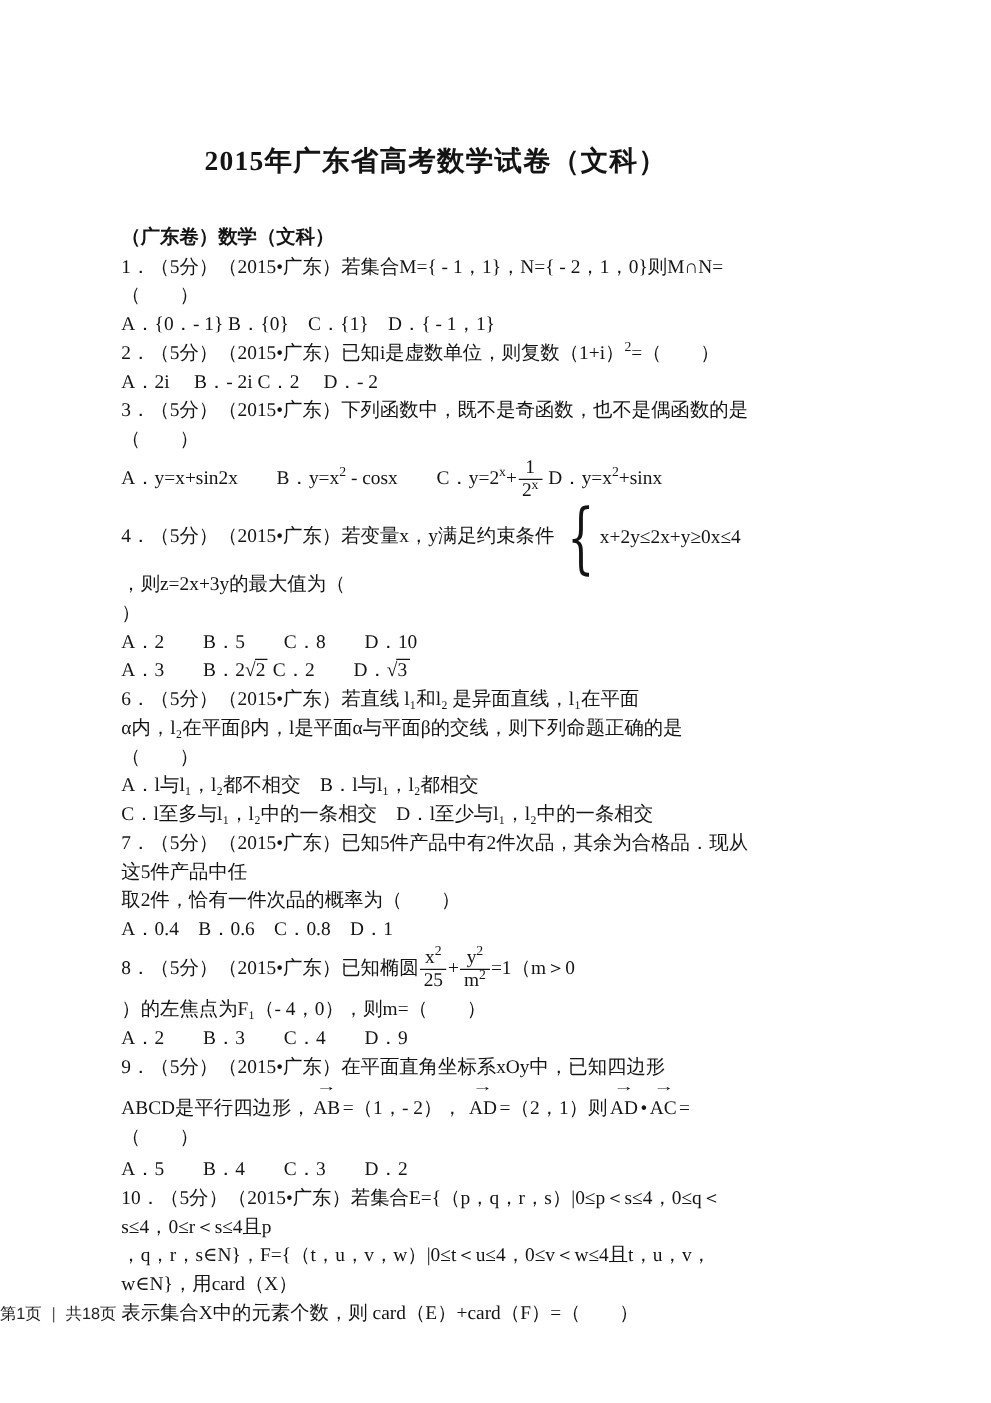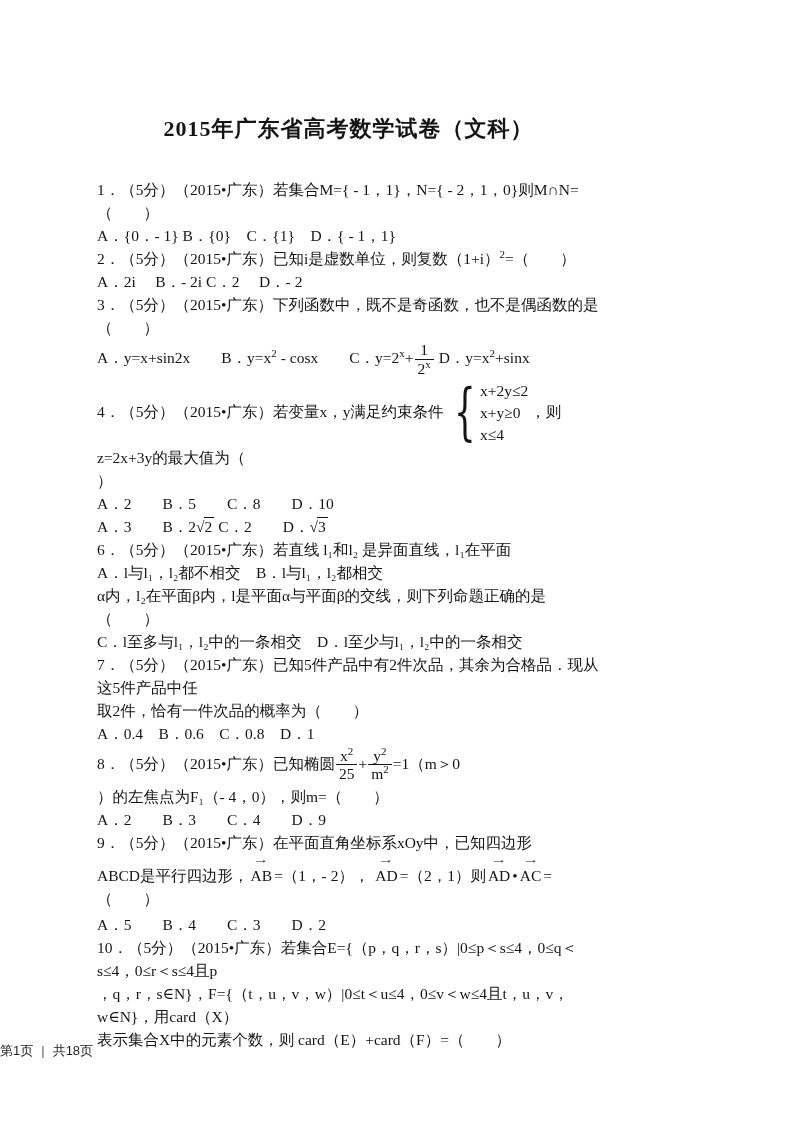--- a/index.html
+++ b/index.html
@@ -36,37 +36,38 @@
     font-size:11px;line-height:1;
   }
   .vecline{padding-top:10px;padding-bottom:3px;}
   
   .cases{display:inline-flex;align-items:center;vertical-align:middle;margin:0 2px;}
   .cases .brace{
     font-size:62px;font-weight:400;line-height:0.85;
     display:inline-block;transform:scaleX(0.55);margin-right:-5px;
     font-family:"DejaVu Serif",serif;
   }
-  .case-lines{display:inline-flex;flex-direction:column;text-align:left;}
+  .case-lines{display:inline-flex;flex-direction:row;text-align:left;}
   .case-lines span{line-height:22px;font-size:15.5px;}
   .footer{
     position:absolute;left:0;right:0;bottom:62px;
     text-align:left;font-size:13px;color:#222222;
     font-family:"Liberation Sans","DejaVu Sans",sans-serif;
   }
   .footer .sep{margin:0 8px;color:#555555;}
 </style>
 </head>
 <body>
 
 <div class="page">
   <div class="content">
 
     <h1 class="title">2015年广东省高考数学试卷（文科）</h1>
 
+    <p class="hdr">（广东卷）数学（文科）</p>
 
     <div class="q">
       <p class="ln">1．（5分）（2015•广东）若集合M={ - 1，1}，N={ - 2，1，0}则M∩N=（　　）</p>
       <p class="ln">A．{0．- 1} B．{0}　C．{1}　D．{ - 1，1}</p>
     </div>
 
     <div class="q">
       <p class="ln"><span>2．（5分）（2015•广东）已知i是虚数单位，则复数（1+i）</span><sup>2</sup><span>=（　　）</span></p>
       <p class="ln">A．2i　 B．- 2i C．2　 D．- 2</p>
     </div>
@@ -88,22 +89,22 @@
       <p class="ln">）</p>
       <p class="ln">A．2　　B．5　　C．8　　D．10</p>
     </div>
 
     <div class="q">
       <p class="ln"><span>A．3　　B．2</span><span class="sqrt"><span class="rad">√</span><span class="arg">2</span></span><span> C．2　　D．</span><span class="sqrt"><span class="rad">√</span><span class="arg">3</span></span></p>
     </div>
 
     <div class="q">
       <p class="ln">6．（5分）（2015•广东）若直线 l₁和l₂ 是异面直线，l₁在平面</p>
+      <p class="ln">α内，l₂在平面β内，l是平面α与平面β的交线，则下列命题正确的是（　　）</p>
       <p class="ln">A．l与l₁，l₂都不相交　B．l与l₁，l₂都相交</p>
-      <p class="ln">α内，l₂在平面β内，l是平面α与平面β的交线，则下列命题正确的是（　　）</p>
       <p class="ln">C．l至多与l₁，l₂中的一条相交　D．l至少与l₁，l₂中的一条相交</p>
     </div>
 
     <div class="q">
       <p class="ln">7．（5分）（2015•广东）已知5件产品中有2件次品，其余为合格品．现从这5件产品中任</p>
       <p class="ln">取2件，恰有一件次品的概率为（　　）</p>
       <p class="ln">A．0.4　B．0.6　C．0.8　D．1</p>
     </div>
 
     <div class="q">

